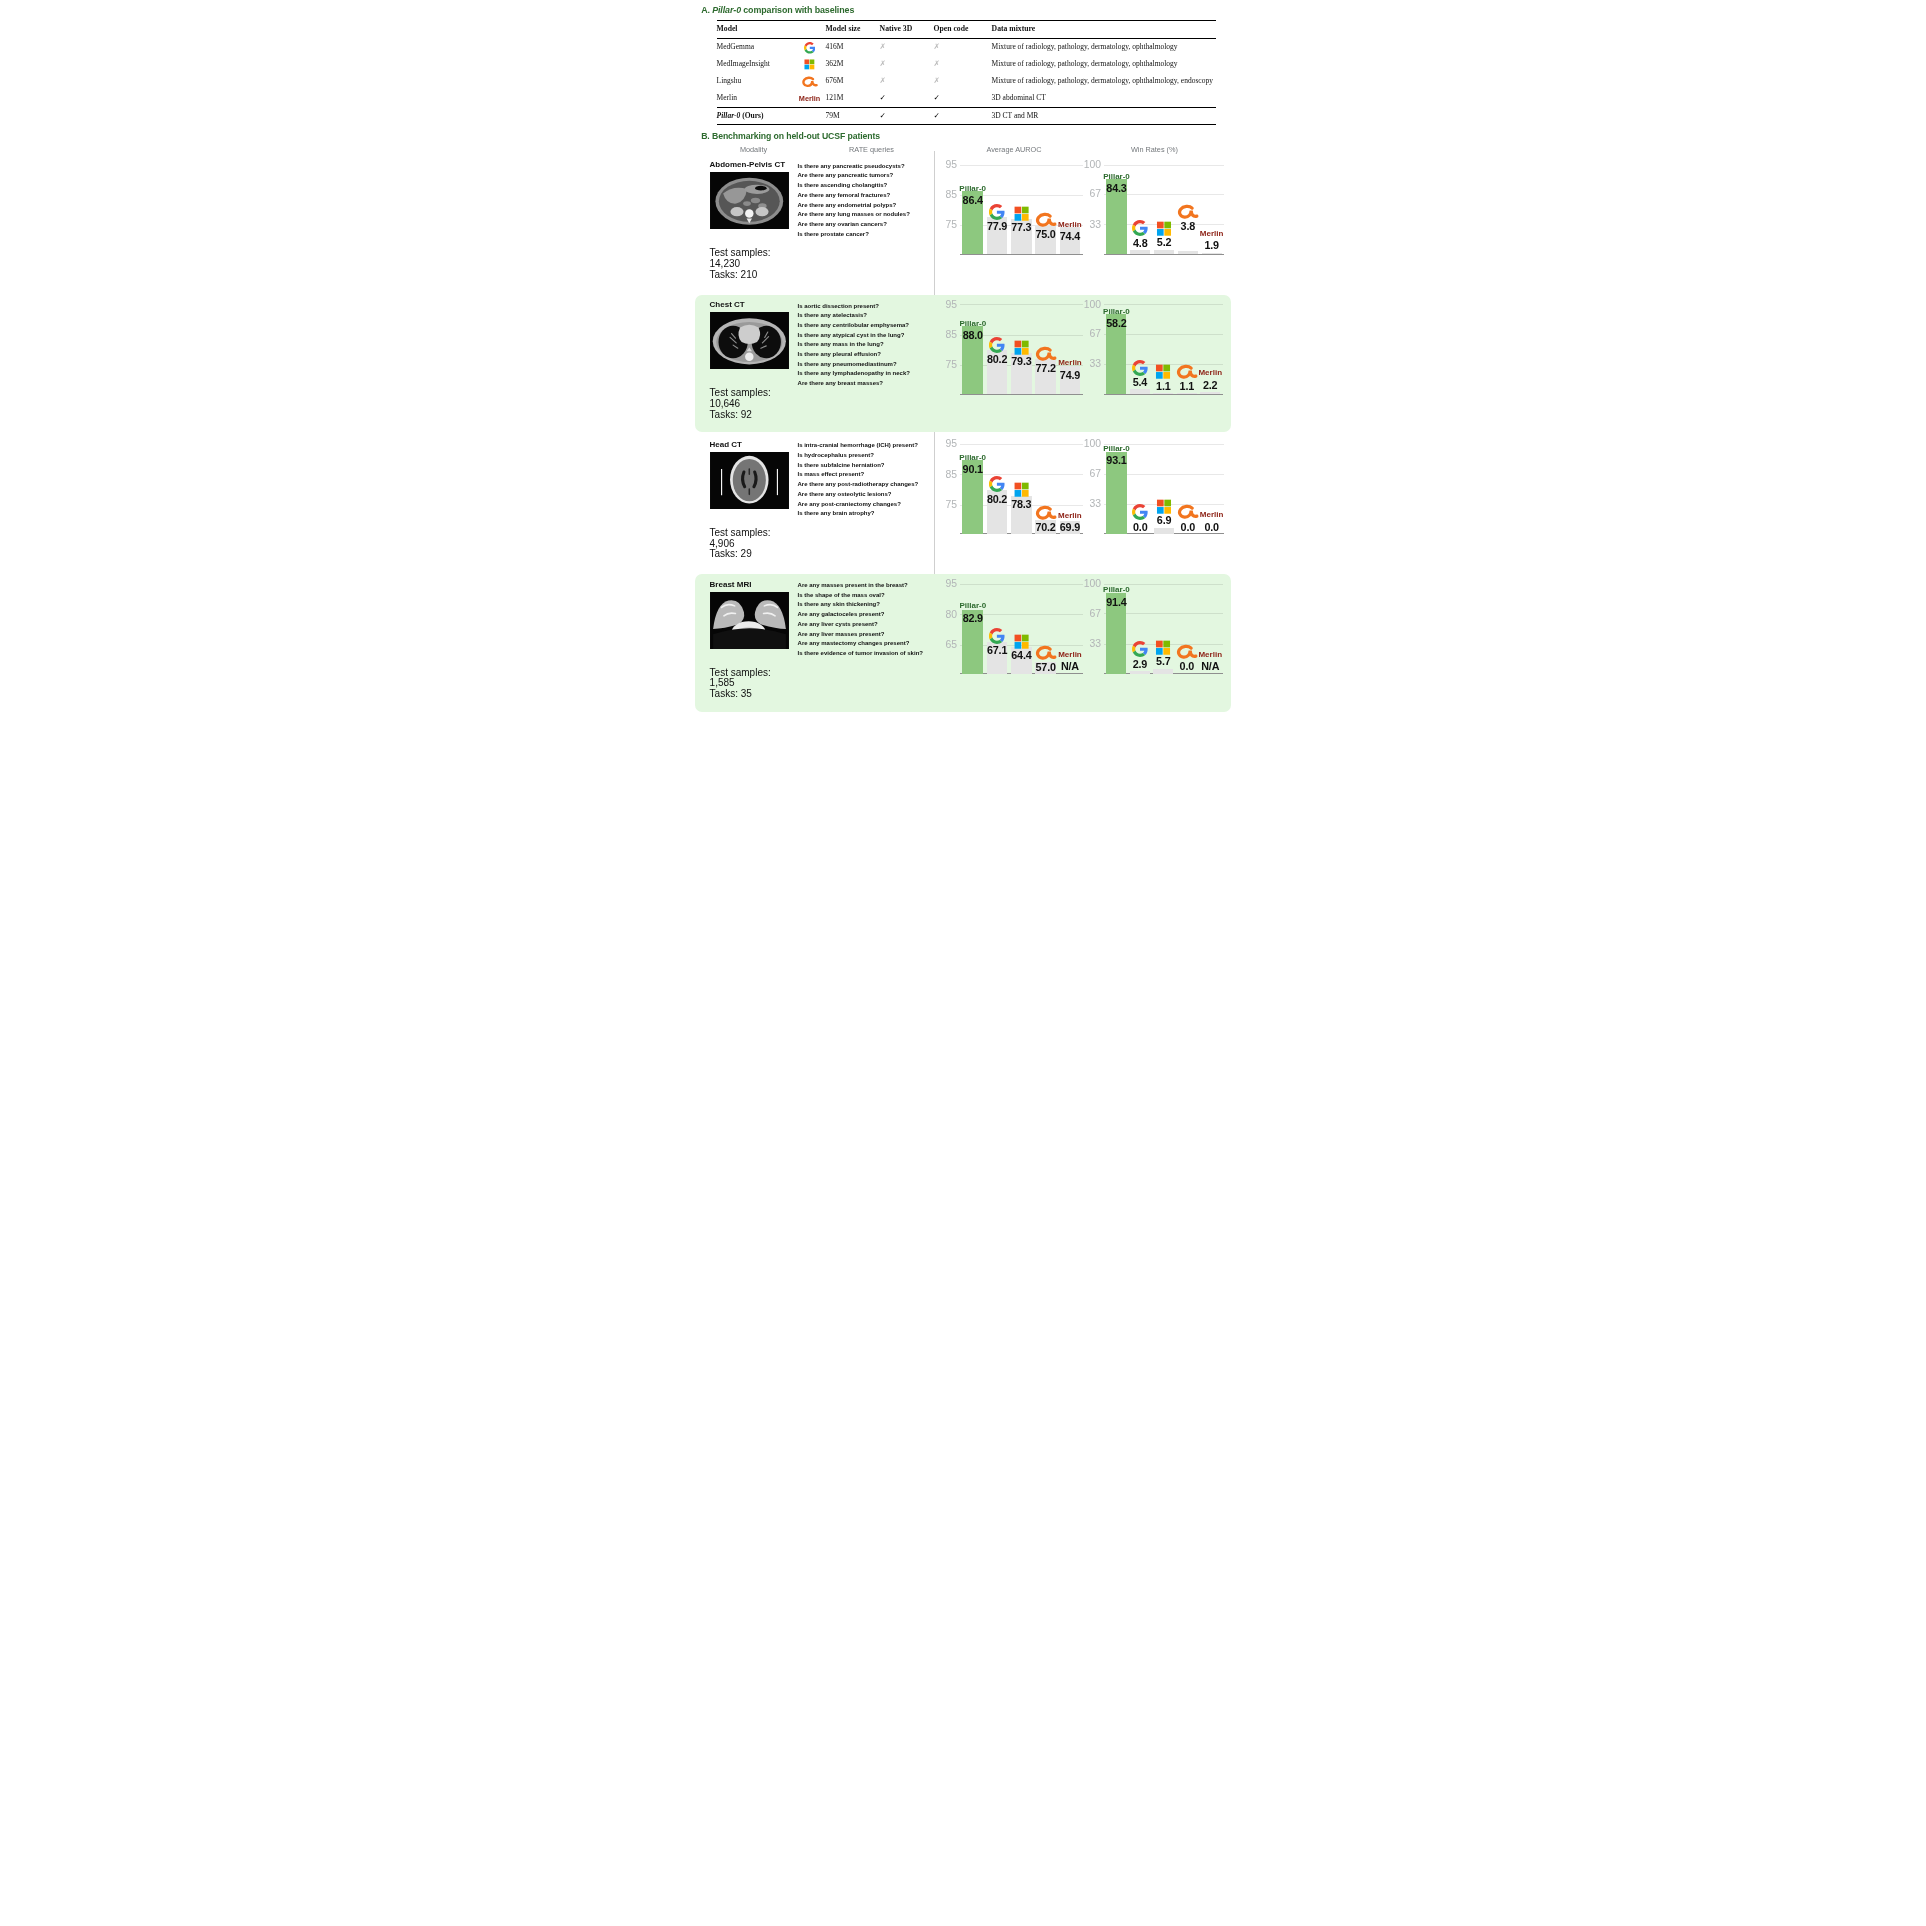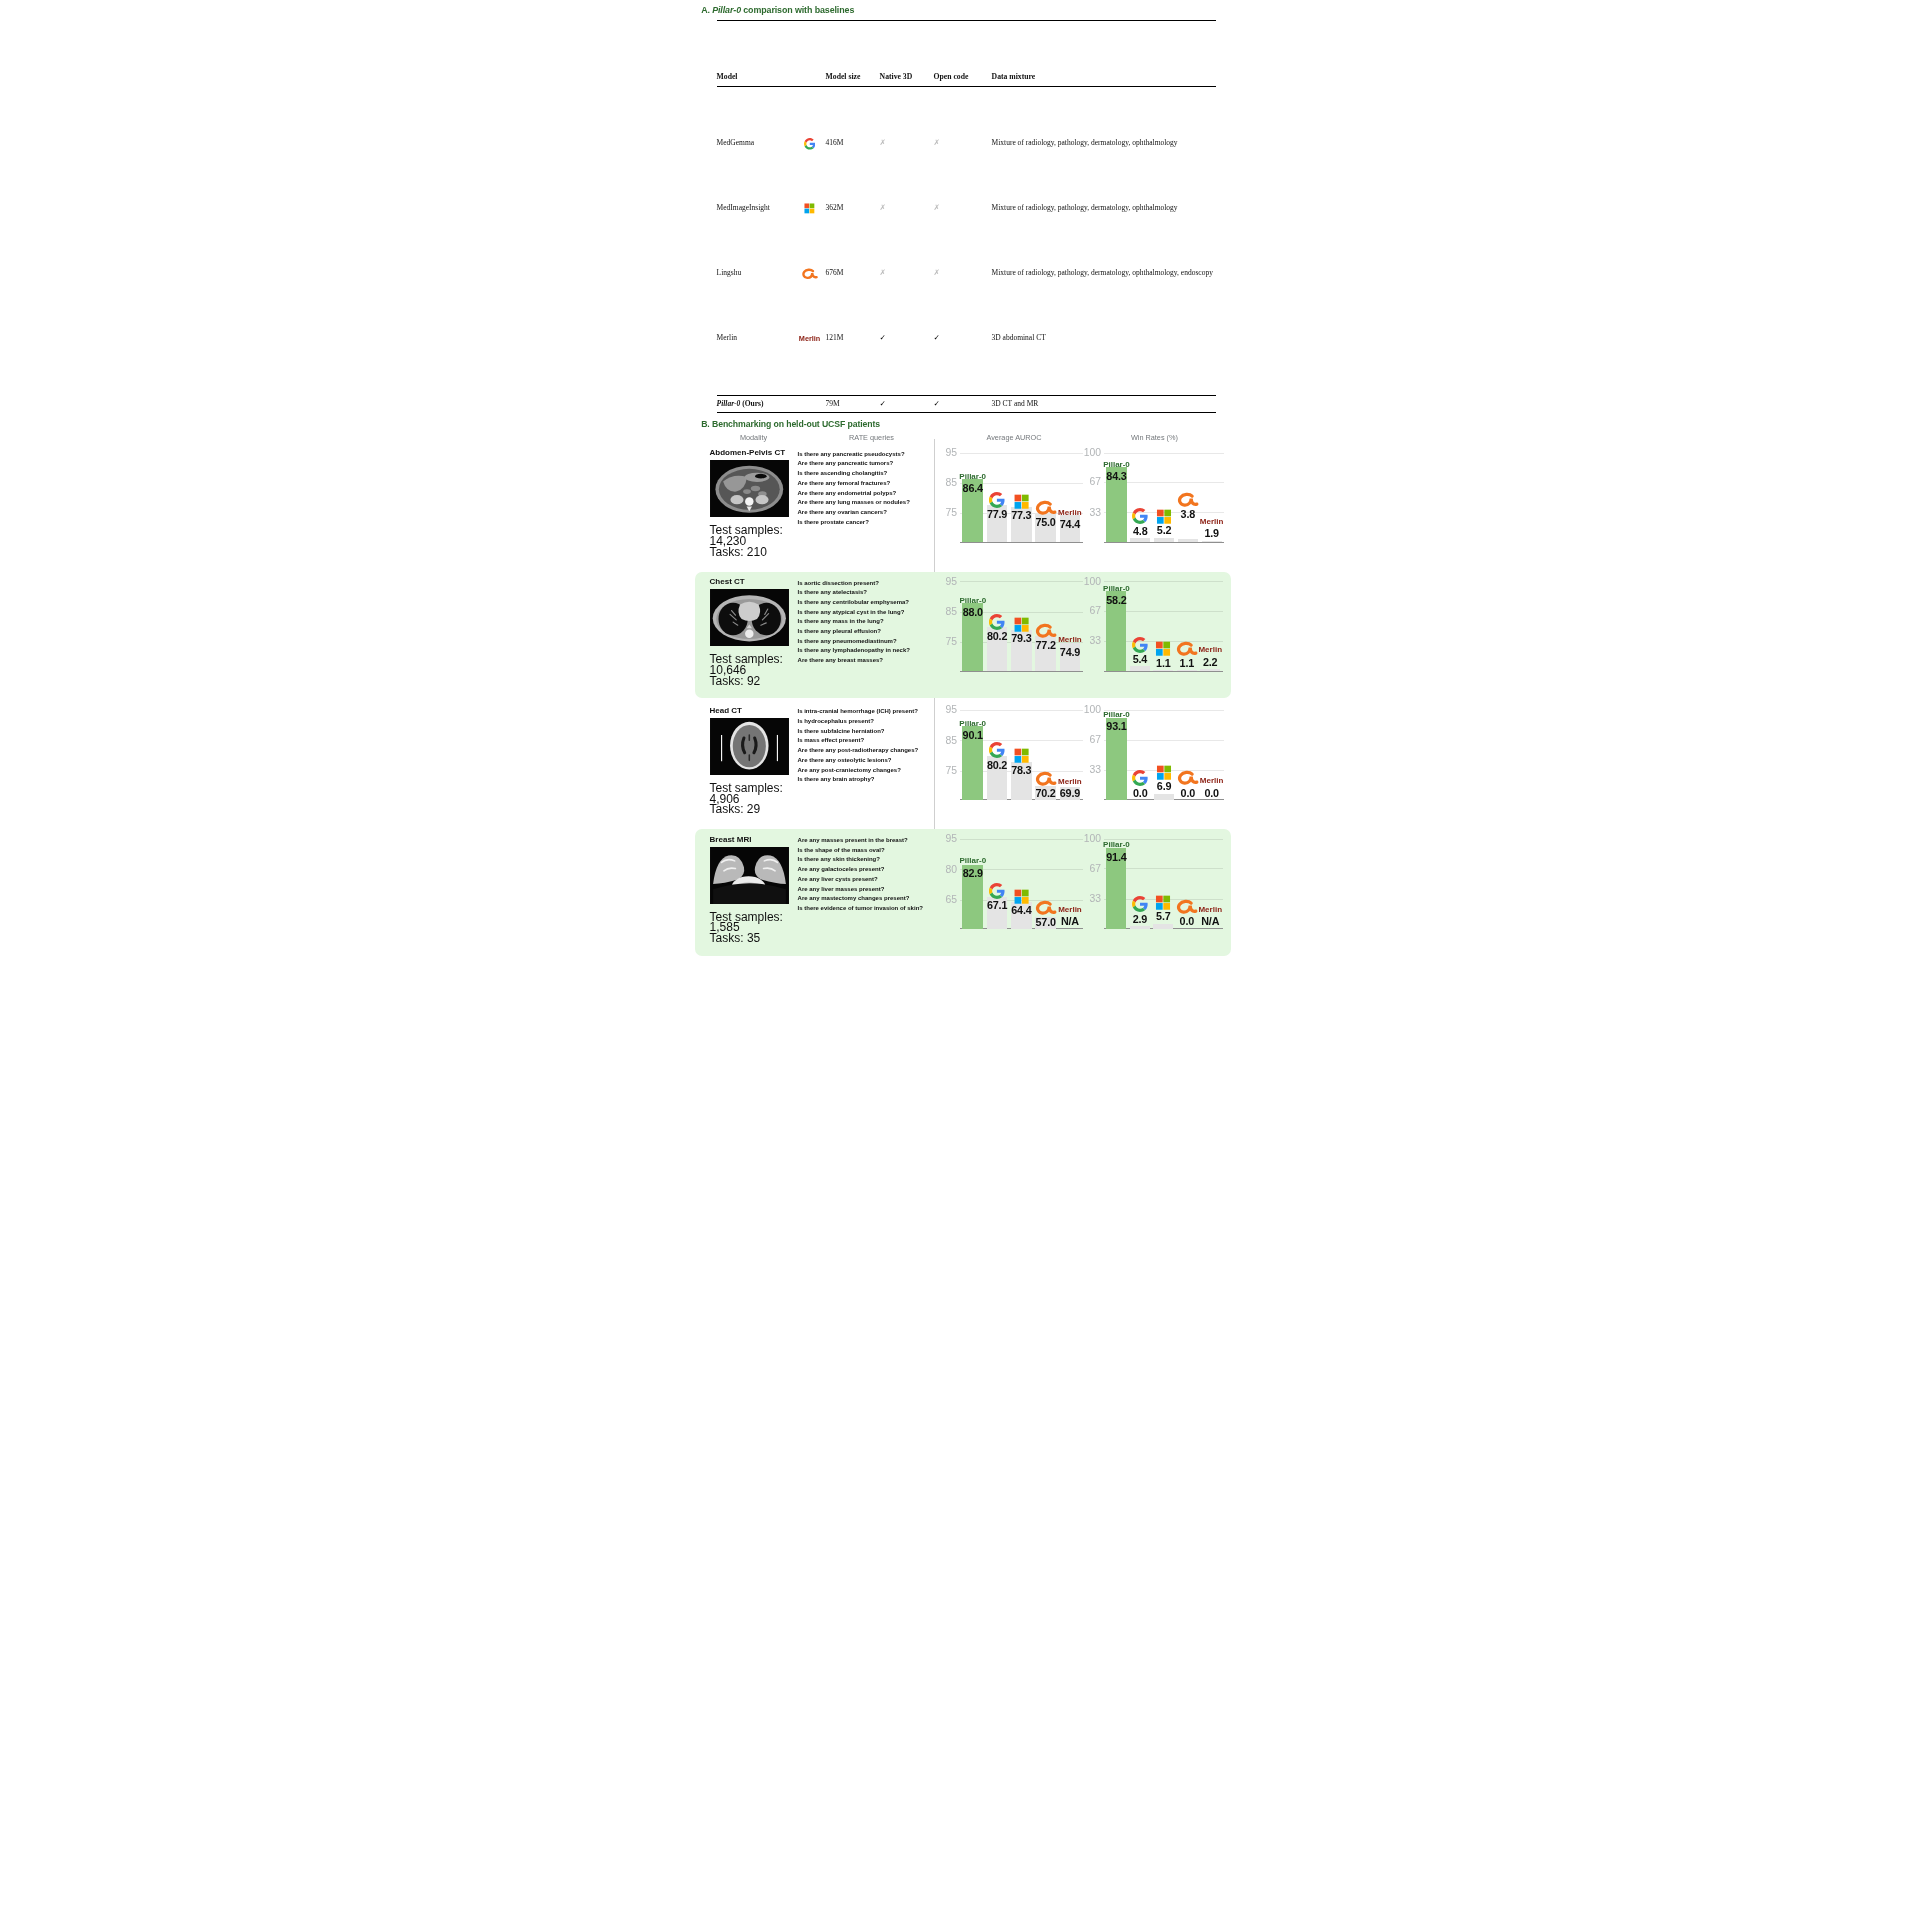--- a/index.html
+++ b/index.html
@@ -5,21 +5,21 @@
   * { box-sizing: border-box; }
   body { margin:0; background:#ffffff; color:#111; font-family:"Liberation Sans", sans-serif; }
   .page { width:539px; min-height:598px; margin:0 auto; background:#fff; position:relative; overflow:hidden; }
 
   
   .panelA { padding:4.6px 8.5px 0 7.7px; }
   .titleA { color:#2d6a2e; font-size:8.9px; font-weight:800; letter-spacing:-0.1px; }
   .titleA .em { font-style:italic; margin:0 2.3px 0 2.3px; }
   .tableA { margin:5.4px 7.7px 0 15.4px; font-family:"Liberation Serif", serif; font-size:7.5px;
             border-top:1.2px solid #000; border-bottom:1.3px solid #000; }
-  .tarow { display:grid; grid-template-columns:77px 32px 54px 54px 58px 1fr; align-items:start; padding:2.7px 0;margin-top:48px; }
+  .tarow { display:grid; grid-template-columns:77px 32px 54px 54px 58px 1fr; align-items:start; padding:2.7px 0; }
   .tahead { font-weight:700; font-size:7.7px; padding:3.5px 0 2.7px; border-bottom:1px solid #000; }
   .tahead .c1 { grid-column:1 / 3; }
   .tc { line-height:10.8px; }
   .tcc { text-align:left; line-height:10.8px; }
   .cross { color:#bdbdbd; font-size:7.7px; }
   .check { color:#000; font-size:7.7px; }
   .tlogo { display:flex; align-items:flex-start; justify-content:center; padding-top:0.4px; }
   .merlin-word { color:#8e2418; font-family:"Liberation Sans", sans-serif; font-weight:800; font-size:7.3px; }
   .sep-top { border-top:1px solid #000; }
   .pname { font-style:italic; font-weight:700; }
@@ -31,21 +31,21 @@
   .bheaders { display:grid; grid-template-columns:88px 148px 137px auto; margin:0 6.2px 0.8px 16px;
               color:#74787c; font-size:7.3px; }
   .bheaders div { text-align:center; }
   .vdivider { position:absolute; left:240px; top:20px; bottom:4.6px; width:0.6px; background:#cfcfcf; }
 
   .mrow { display:grid; grid-template-columns:88px 148px 137px auto; padding:4.6px 6.2px 11.6px 16px;
           margin:0 0 2.3px 0; position:relative; }
   .mrow.hl { background:#e3f7e0; border-radius:7px; margin-left:1.5px; margin-right:1.5px; padding-left:14.6px; }
   .modality h3 { margin:0.8px 0 3.1px 0; font-size:8px; font-weight:800; color:#111; }
   .scan { width:79px; height:57px; display:block; }
-  .meta { font-size:12px; line-height:10.8px; margin-top:8px; }
+  .meta { font-size:10px; line-height:10.8px; margin-top:19px; }
   .queries { padding-top:2.3px; padding-right:11.6px; }
   .q { font-size:6px; font-weight:700; line-height:9.7px; color:#111; }
 
   .chart { display:flex; height:89px; margin-top:5.8px; position:relative; }
   .chart.win { margin-left:7px; margin-right:2.3px; }
   .yaxis { width:14.6px; position:relative; flex:none; }
   .tick { position:absolute; right:3.1px; transform:translateY(50%); font-size:10.4px; color:#b2b5b7; line-height:1; }
   .plot { flex:1; position:relative; }
   .baseline { position:absolute; left:0; right:0; bottom:-0.4px; height:0.8px; background:#8f8f8f; }
   .grid { position:absolute; left:0; right:0; height:0.6px; background:rgba(0,0,0,0.09); }

